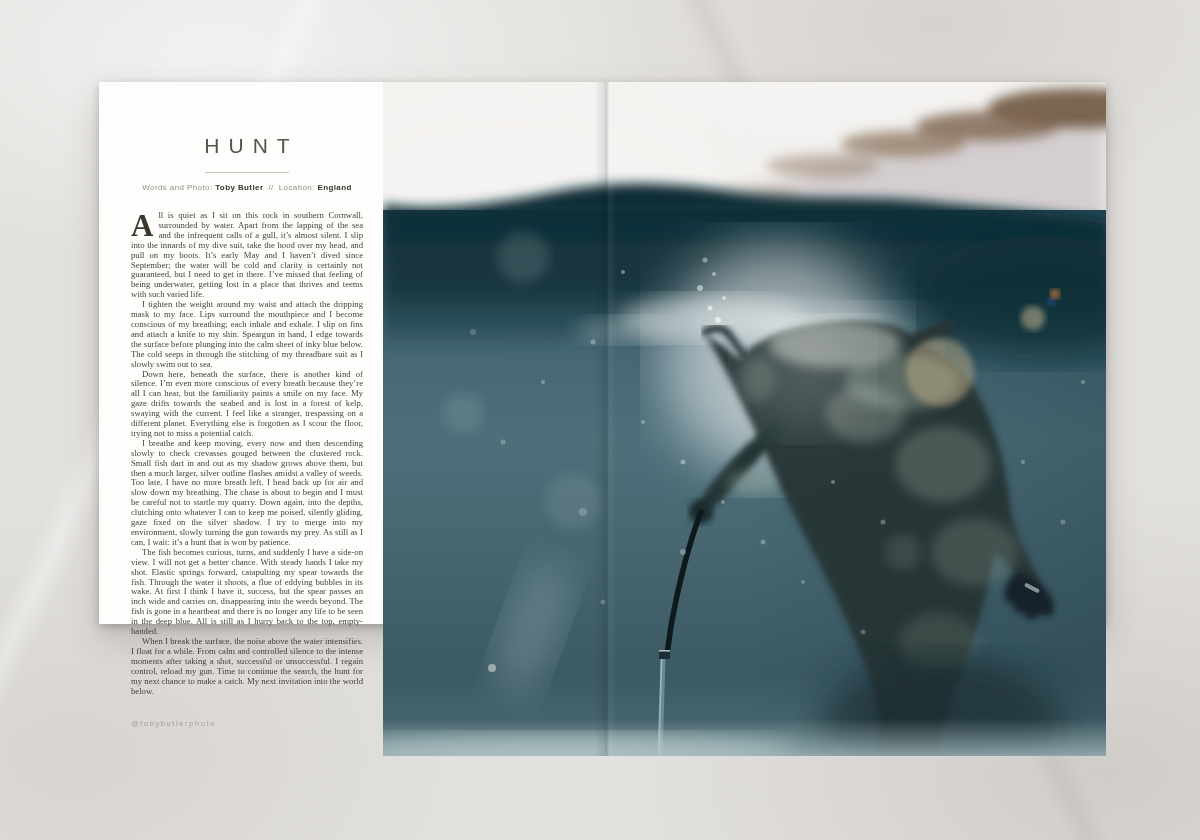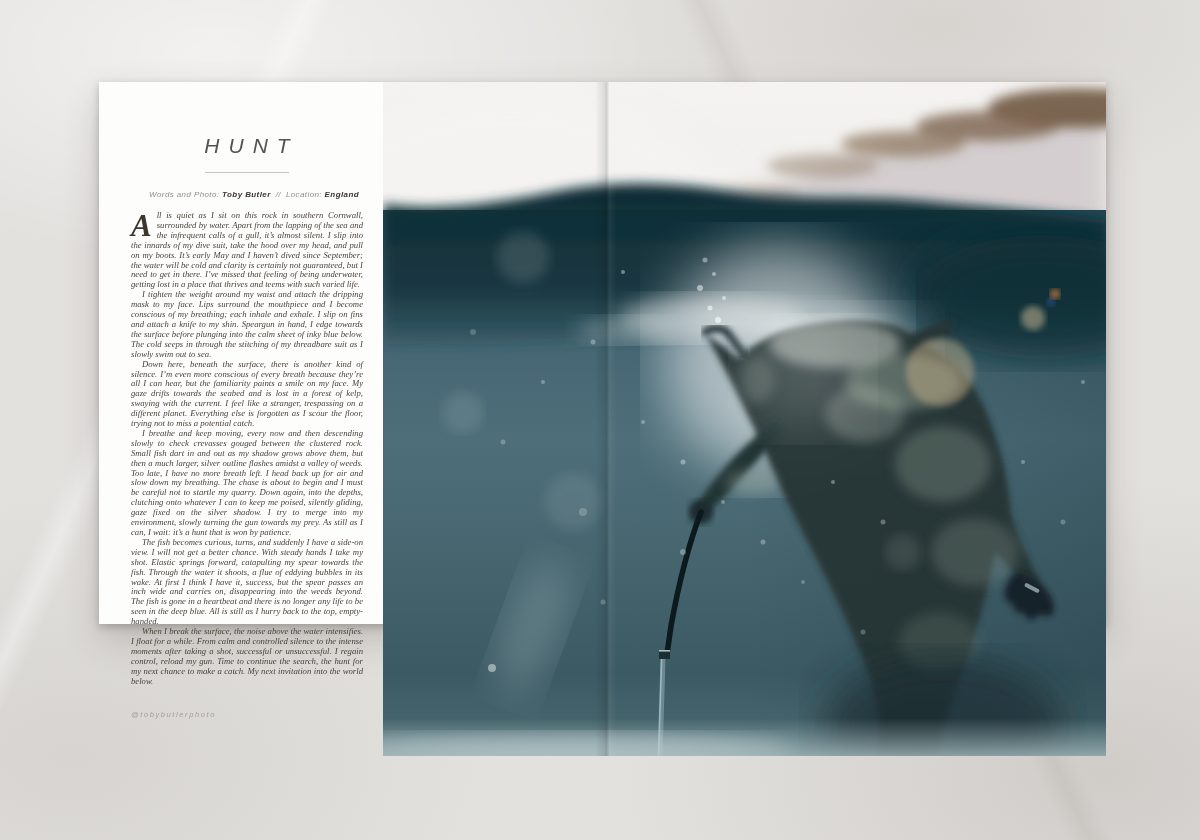--- a/index.html
+++ b/index.html
@@ -16,32 +16,31 @@
       radial-gradient(620px 300px at 18% 6%, rgba(255,255,255,.55), rgba(255,255,255,0) 70%),
       radial-gradient(500px 260px at 78% 3%, rgba(190,186,180,.35), rgba(190,186,180,0) 70%),
       radial-gradient(700px 420px at 92% 92%, rgba(150,145,138,.25), rgba(150,145,138,0) 70%),
       radial-gradient(600px 380px at 6% 90%, rgba(170,166,160,.22), rgba(170,166,160,0) 70%),
       #e3e1de;
   }
   .spread{
     position:absolute;left:99px;top:82px;width:1007px;height:542px;
     background:#fdfdfc;
     box-shadow:0 3px 8px rgba(60,55,50,.28), 0 16px 34px rgba(60,55,50,.20);
-    font-style:italic;
   }
   
   .text-col{position:absolute;left:32px;top:0;width:232px;height:674px;}
   .title{
     margin:0;position:absolute;top:52px;left:0;width:232px;
     text-align:center;font-size:21px;font-weight:400;color:#56524d;
     letter-spacing:9px;text-indent:9px;
   }
   .rule{position:absolute;top:90px;left:74px;width:84px;height:1px;background:#c8c5c1;}
   .byline{
-    margin:7px;position:absolute;top:101px;left:-20px;width:272px;text-align:center;
+    margin:0;position:absolute;top:101px;left:-20px;width:272px;text-align:center;
     font-size:8px;color:#938e88;letter-spacing:.4px;
   }
   .byline strong{color:#3a352f;font-weight:700;}
   .byline .sep{margin:0 5px;color:#8f8a85;}
   .body-text{
     position:absolute;top:129px;left:0;width:232px;
     font-family:"Liberation Serif",serif;
     font-size:8.7px;line-height:9.9px;color:#473f35;
     text-align:justify;
   }

